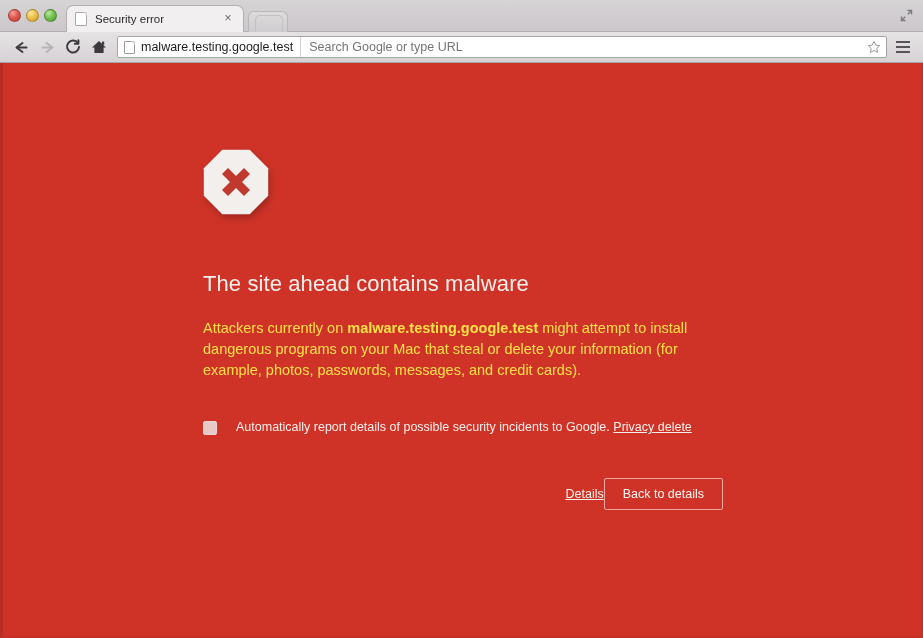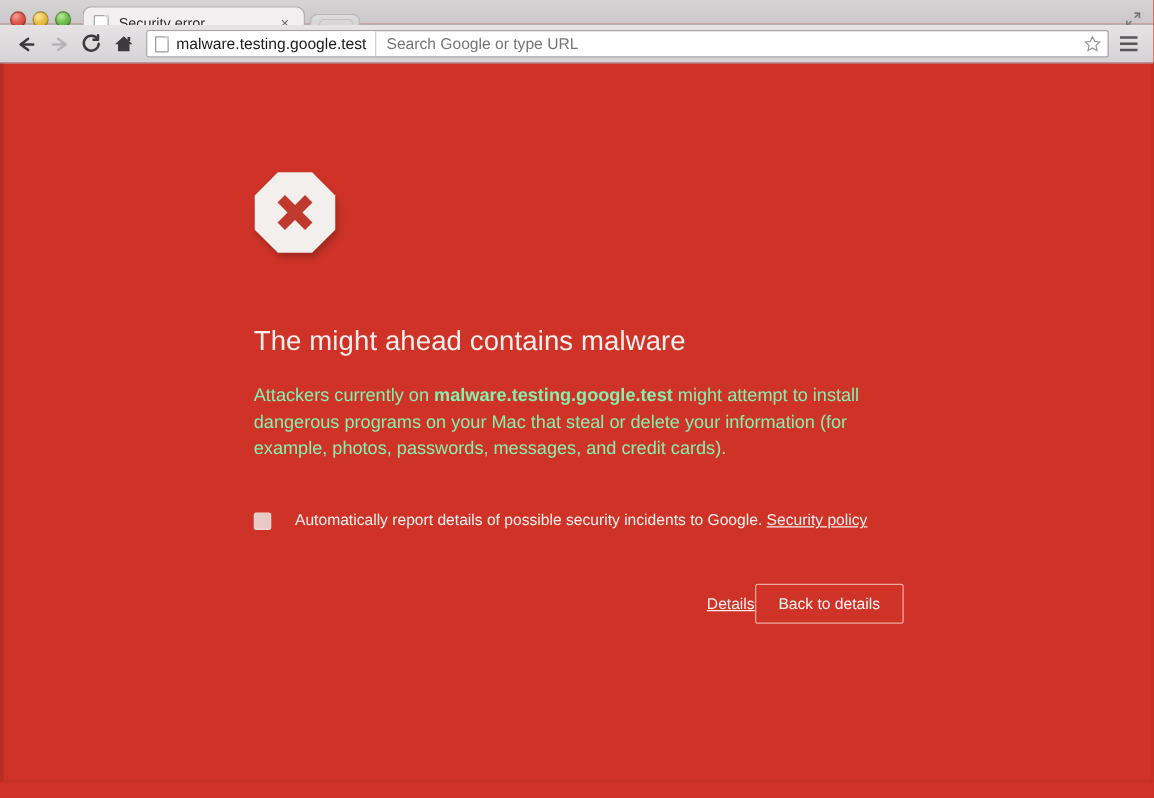--- a/index.html
+++ b/index.html
@@ -13,21 +13,21 @@
   .window {
     position: relative;
     width: 923px; height: 638px;
     background: #cf3328;
     overflow: hidden;
   }
 
   
   .tabstrip {
     position: relative;
-    height: 20px;
+    height: 32px;
     background: linear-gradient(to bottom, #d7d4d6 0%, #cbc7ca 100%);
     border-bottom: 1px solid #b3aeb1;
   }
   .traffic {
     position: absolute;
     left: 8px; top: 9px;
     display: flex; gap: 5px;
     align-items: center;
   }
   .light {
@@ -215,21 +215,21 @@
     font-size: 22px;
     font-weight: normal;
     color: #f3efec;
     letter-spacing: .1px;
     margin-bottom: 21px;
     white-space: nowrap;
   }
   p.body {
     font-size: 14.5px;
     line-height: 20.8px;
-    color: #86efac;
+    color: #fde047;
     width: 487px;
   }
   p.body b { font-weight: bold; }
 
   .optin {
     display: flex;
     align-items: flex-start;
     margin-top: 40px;
   }
   .checkbox {
@@ -360,31 +360,31 @@
     <div class="content">
 
       <svg class="icon-octagon" viewBox="0 0 66 66">
         <polygon points="19.3,0.8 46.7,0.8 65.2,19.3 65.2,46.7 46.7,65.2 19.3,65.2 0.8,46.7 0.8,19.3" fill="#f2efec"></polygon>
         <g stroke="#c0392e" stroke-width="8.4" stroke-linecap="butt">
           <line x1="22" y1="22" x2="44" y2="44"></line>
           <line x1="44" y1="22" x2="22" y2="44"></line>
         </g>
       </svg>
 
-      <h1 class="title">The might ahead contains malware</h1>
+      <h1 class="title">The site ahead contains malware</h1>
 
       <p class="body">
         <span>Attackers currently on </span><b>malware.testing.google.test</b><span> might attempt to install dangerous programs on your Mac that steal or delete your information (for example, photos, passwords, messages, and credit cards).</span>
       </p>
 
       <div class="optin">
         <span class="checkbox"></span>
         <span class="optin-label">
           <span>Automatically report details of possible security incidents to Google.</span>
-          <a href="#">Security policy</a>
+          <a href="#">Privacy delete</a>
         </span>
       </div>
 
       <div class="actions">
         <a class="details-link" href="#">Details</a>
         <button class="safety-btn">Back to details</button>
       </div>
 
     </div>
   </div>

